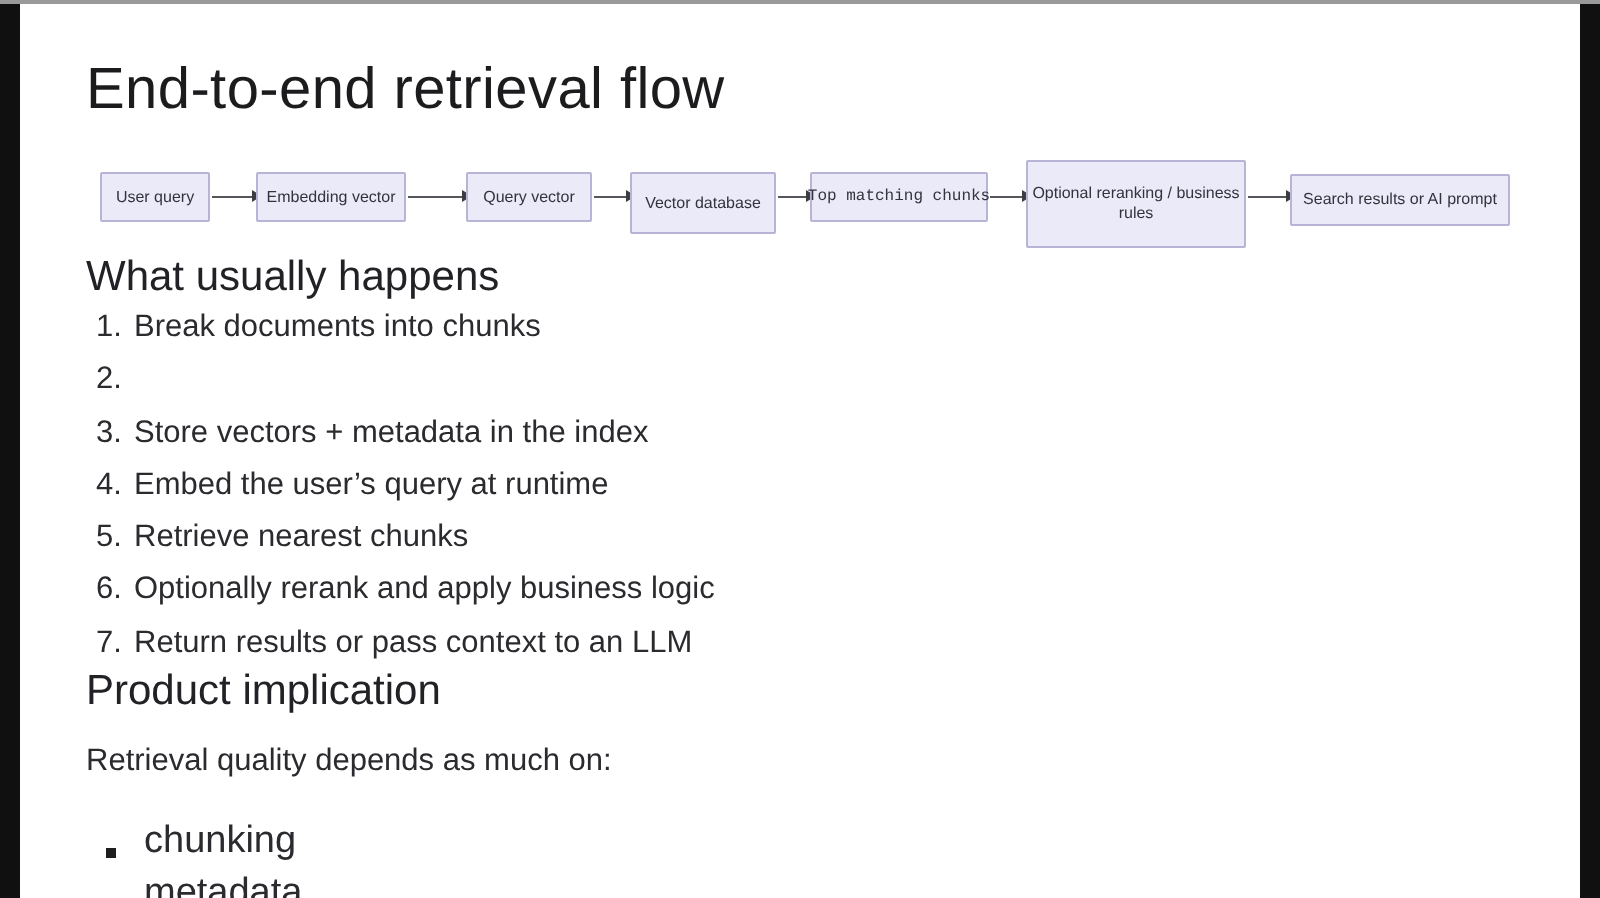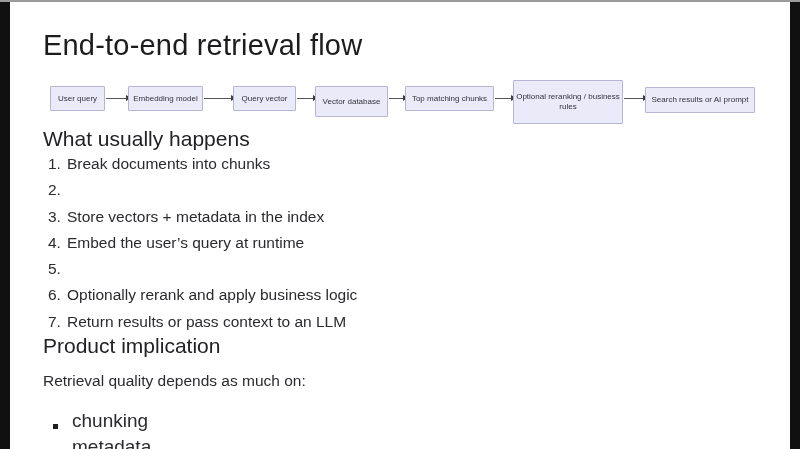--- a/index.html
+++ b/index.html
@@ -66,27 +66,27 @@
   <div class="letterbox left"></div>
   <div class="letterbox right"></div>
 
   <div class="slide">
 
     <div class="slide-title">End-to-end retrieval flow</div>
 
     <div>
       <div class="flow-node" style="left:40px;  top:84px; width:55px;  height:25px;">User query</div>
       <div class="arrow" style="left:96px;  width:21px;"></div>
-      <div class="flow-node" style="left:118px; top:84px; width:75px;  height:25px;">Embedding model</div>
+      <div class="flow-node" style="left:118px; top:84px; width:75px;  height:25px;">Embedding vector</div>
       <div class="arrow" style="left:194px; width:28px;"></div>
       <div class="flow-node" style="left:223px; top:84px; width:63px;  height:25px;">Query vector</div>
       <div class="arrow" style="left:287px; width:17px;"></div>
       <div class="flow-node" style="left:305px; top:84px; width:73px;  height:31px;">Vector database</div>
       <div class="arrow" style="left:379px; width:15px;"></div>
-      <div class="flow-node" style="left:395px; top:84px; width:89px;  height:25px;">Top matching chunks</div>
+      <div class="flow-node" style="left:395px; top:84px; width:89px;  height:25px;font-family:Liberation Mono, monospace;">Top matching chunks</div>
       <div class="arrow" style="left:485px; width:17px;"></div>
       <div class="flow-node wrap" style="left:503px; top:78px; width:110px; height:44px;">Optional reranking / business rules</div>
       <div class="arrow" style="left:614px; width:20px;"></div>
       <div class="flow-node" style="left:635px; top:85px; width:110px; height:26px;">Search results or AI prompt</div>
     </div>
 
     <div class="section-heading" style="top:125px;">What usually happens</div>
 
     <div class="steps">
       <div class="step">
@@ -99,20 +99,21 @@
       <div class="step">
         <span class="num">3.</span>
         <span>Store vectors + metadata in the index</span>
       </div>
       <div class="step">
         <span class="num">4.</span>
         <span>Embed the user’s query at runtime</span>
       </div>
       <div class="step">
         <span class="num">5.</span>
+        <span>Retrieve nearest chunks</span>
       </div>
       <div class="step">
         <span class="num">6.</span>
         <span>Optionally rerank and apply business logic</span>
       </div>
       <div class="step">
         <span class="num">7.</span>
         <span>Return results or pass context to an LLM</span>
       </div>
     </div>

